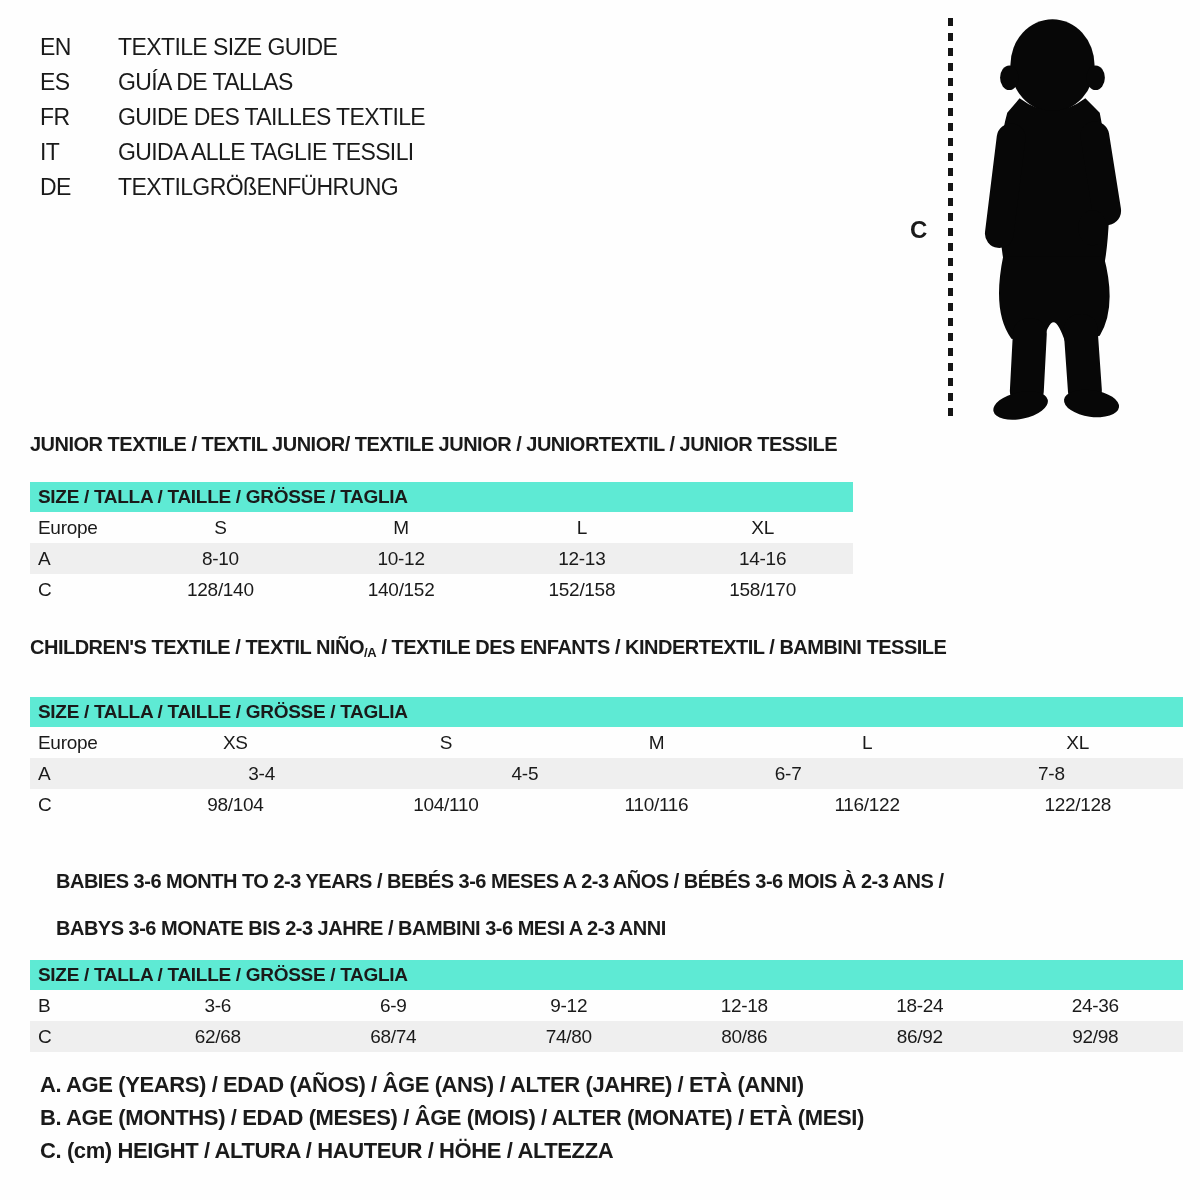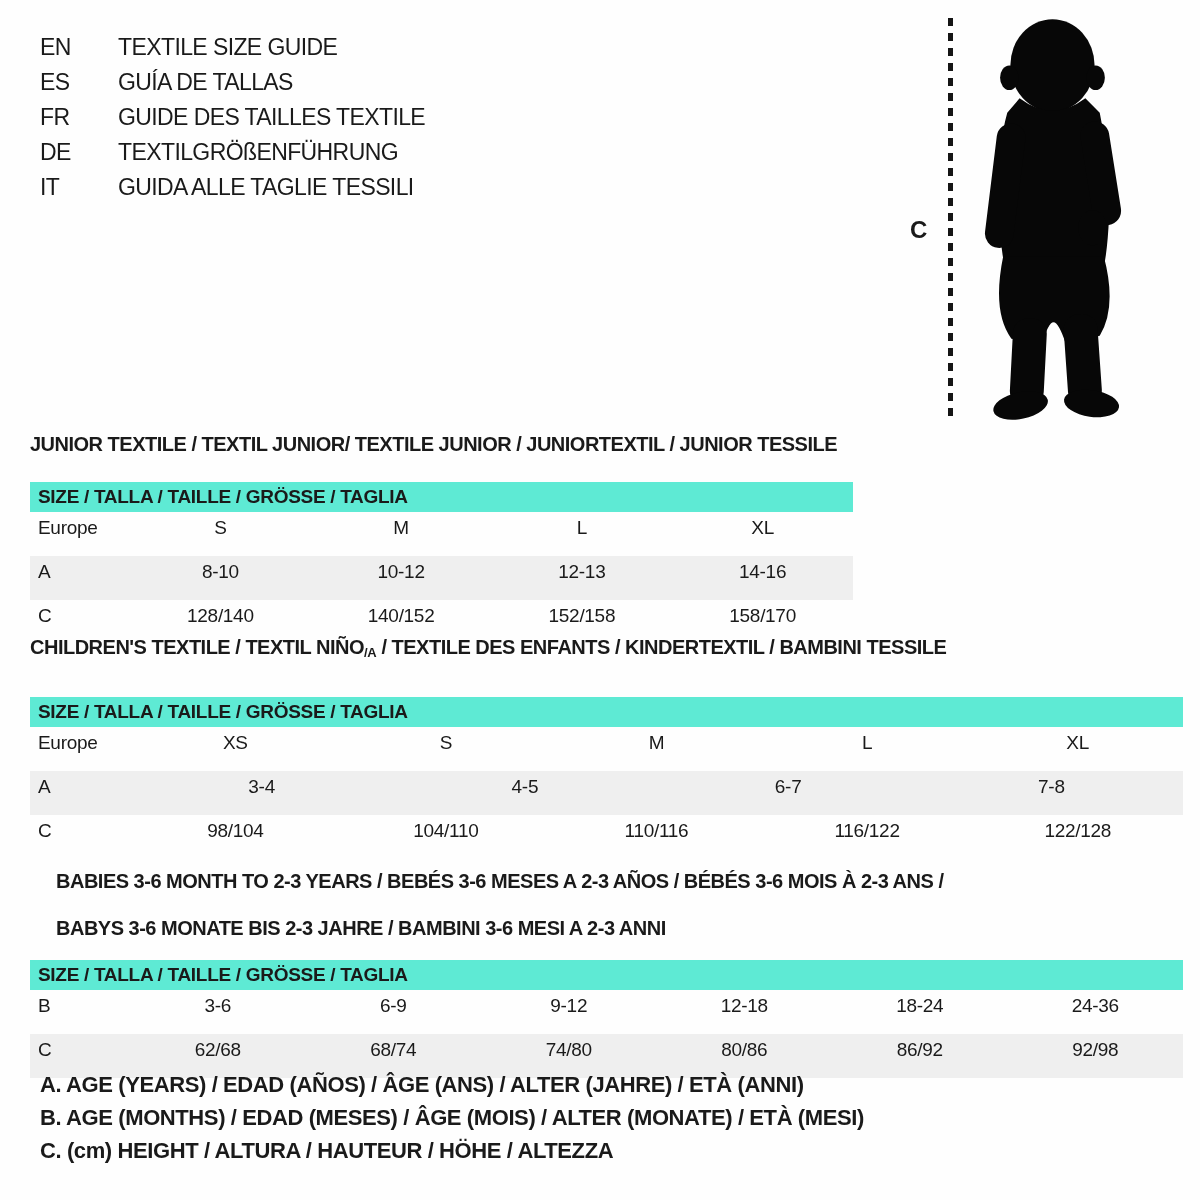--- a/index.html
+++ b/index.html
@@ -39,21 +39,21 @@
   .sec-babies .heading-lines { margin-left:10px; margin-bottom:14px; }
   .sec-babies .heading-lines .sec-heading { margin:16px; line-height:31px; }
   .sub { font-size:13px; vertical-align:-3px; letter-spacing:-0.3px; }
 
   
   .size-table { width:100%; font-size:19px; letter-spacing:-0.3px; }
   .st-header {
     background:#5eead4; height:30px; line-height:30px;
     padding-left:8px; font-weight:bold;
   }
-  .st-row { display:flex; height:44px; line-height:31px; }
+  .st-row { display:flex; height:31px; line-height:31px; }
   .st-row.shaded { background:#efefef; }
   .st-label { width:100px; padding-left:8px; }
   .st-cell { flex:1; text-align:center; }
 
   
   .legend { position:absolute; left:40px; top:1068px; }
   .legend-line { font-weight:bold; font-size:22px; line-height:33px; letter-spacing:-0.4px; white-space:nowrap; }
 </style>
 </head>
 <body>
@@ -67,26 +67,26 @@
     </div>
     <div class="lang-row">
       <span class="lang-code">ES</span>
       <span class="lang-label">GUÍA DE TALLAS</span>
     </div>
     <div class="lang-row">
       <span class="lang-code">FR</span>
       <span class="lang-label">GUIDE DES TAILLES TEXTILE</span>
     </div>
     <div class="lang-row">
+      <span class="lang-code">IT</span>
+      <span class="lang-label">GUIDA ALLE TAGLIE TESSILI</span>
+    </div>
+    <div class="lang-row">
       <span class="lang-code">DE</span>
       <span class="lang-label">TEXTILGRÖßENFÜHRUNG</span>
-    </div>
-    <div class="lang-row">
-      <span class="lang-code">IT</span>
-      <span class="lang-label">GUIDA ALLE TAGLIE TESSILI</span>
     </div>
   </div>
 
   <div class="measure-line"></div>
   <div class="measure-label">C</div>
   <svg class="silhouette" width="183" height="411" viewBox="0 0 170 400" aria-hidden="true">
     <g fill="#070707">
       <ellipse cx="84" cy="52" rx="41" ry="45"></ellipse>
       <ellipse cx="42" cy="64" rx="9" ry="12"></ellipse>
       <ellipse cx="126" cy="64" rx="9" ry="12"></ellipse>

